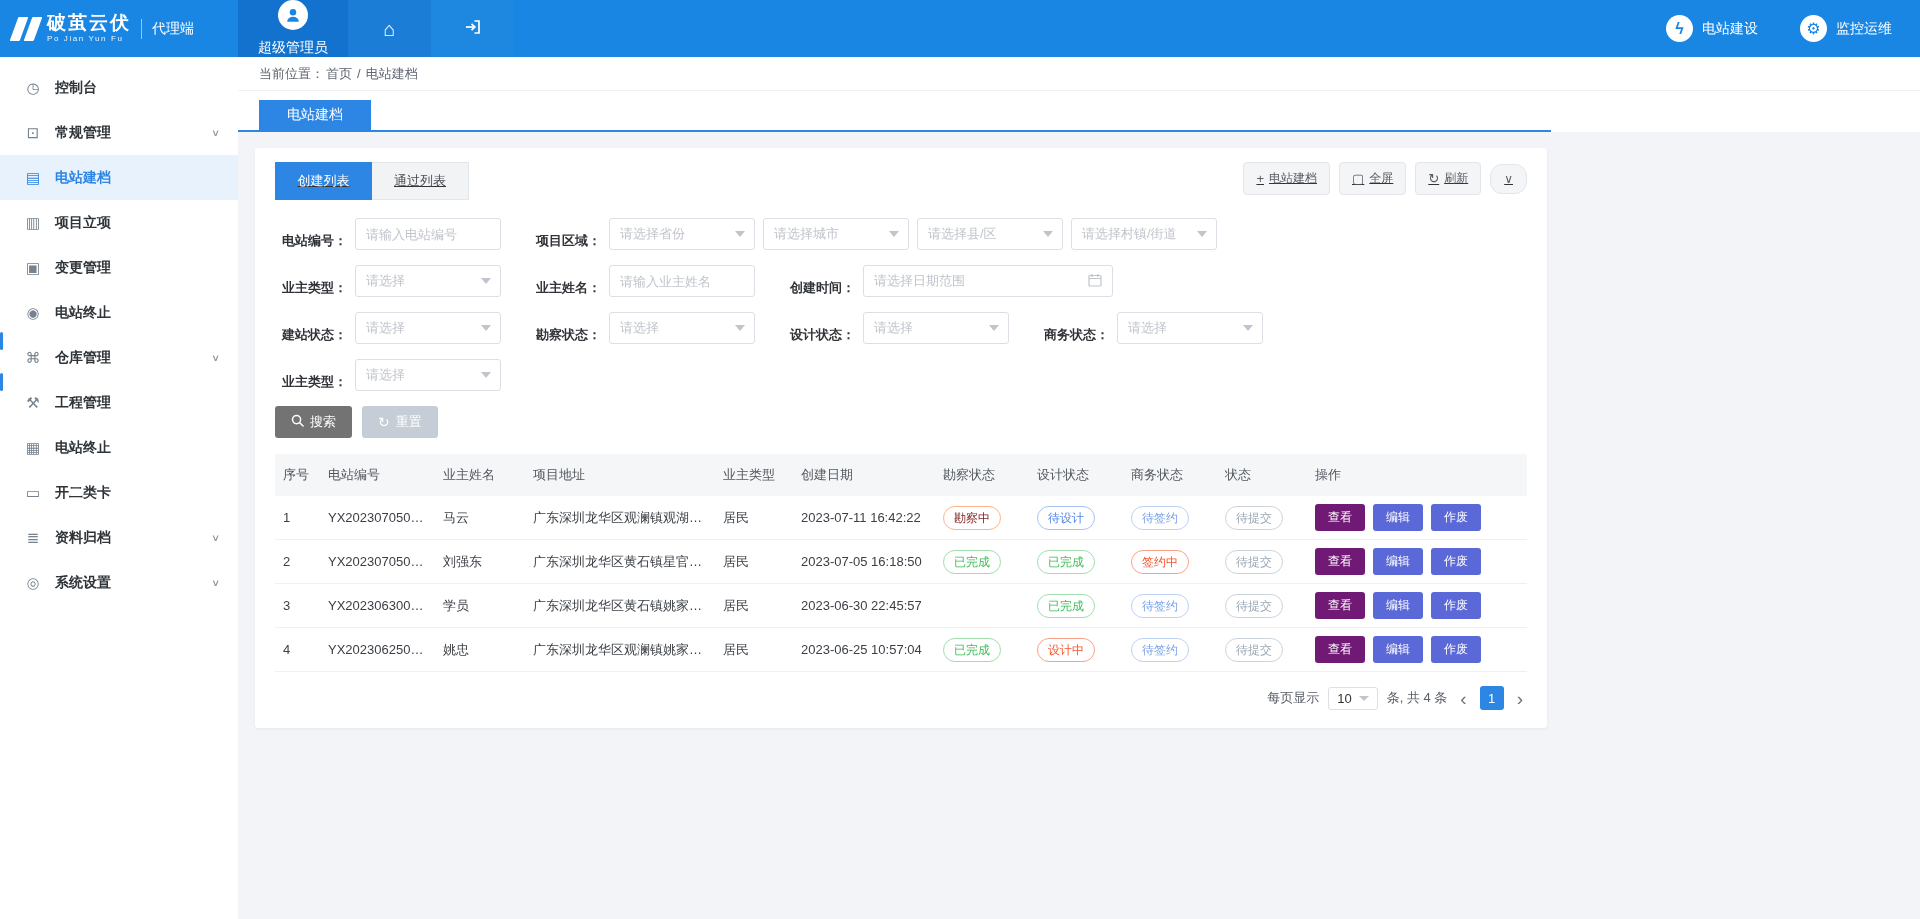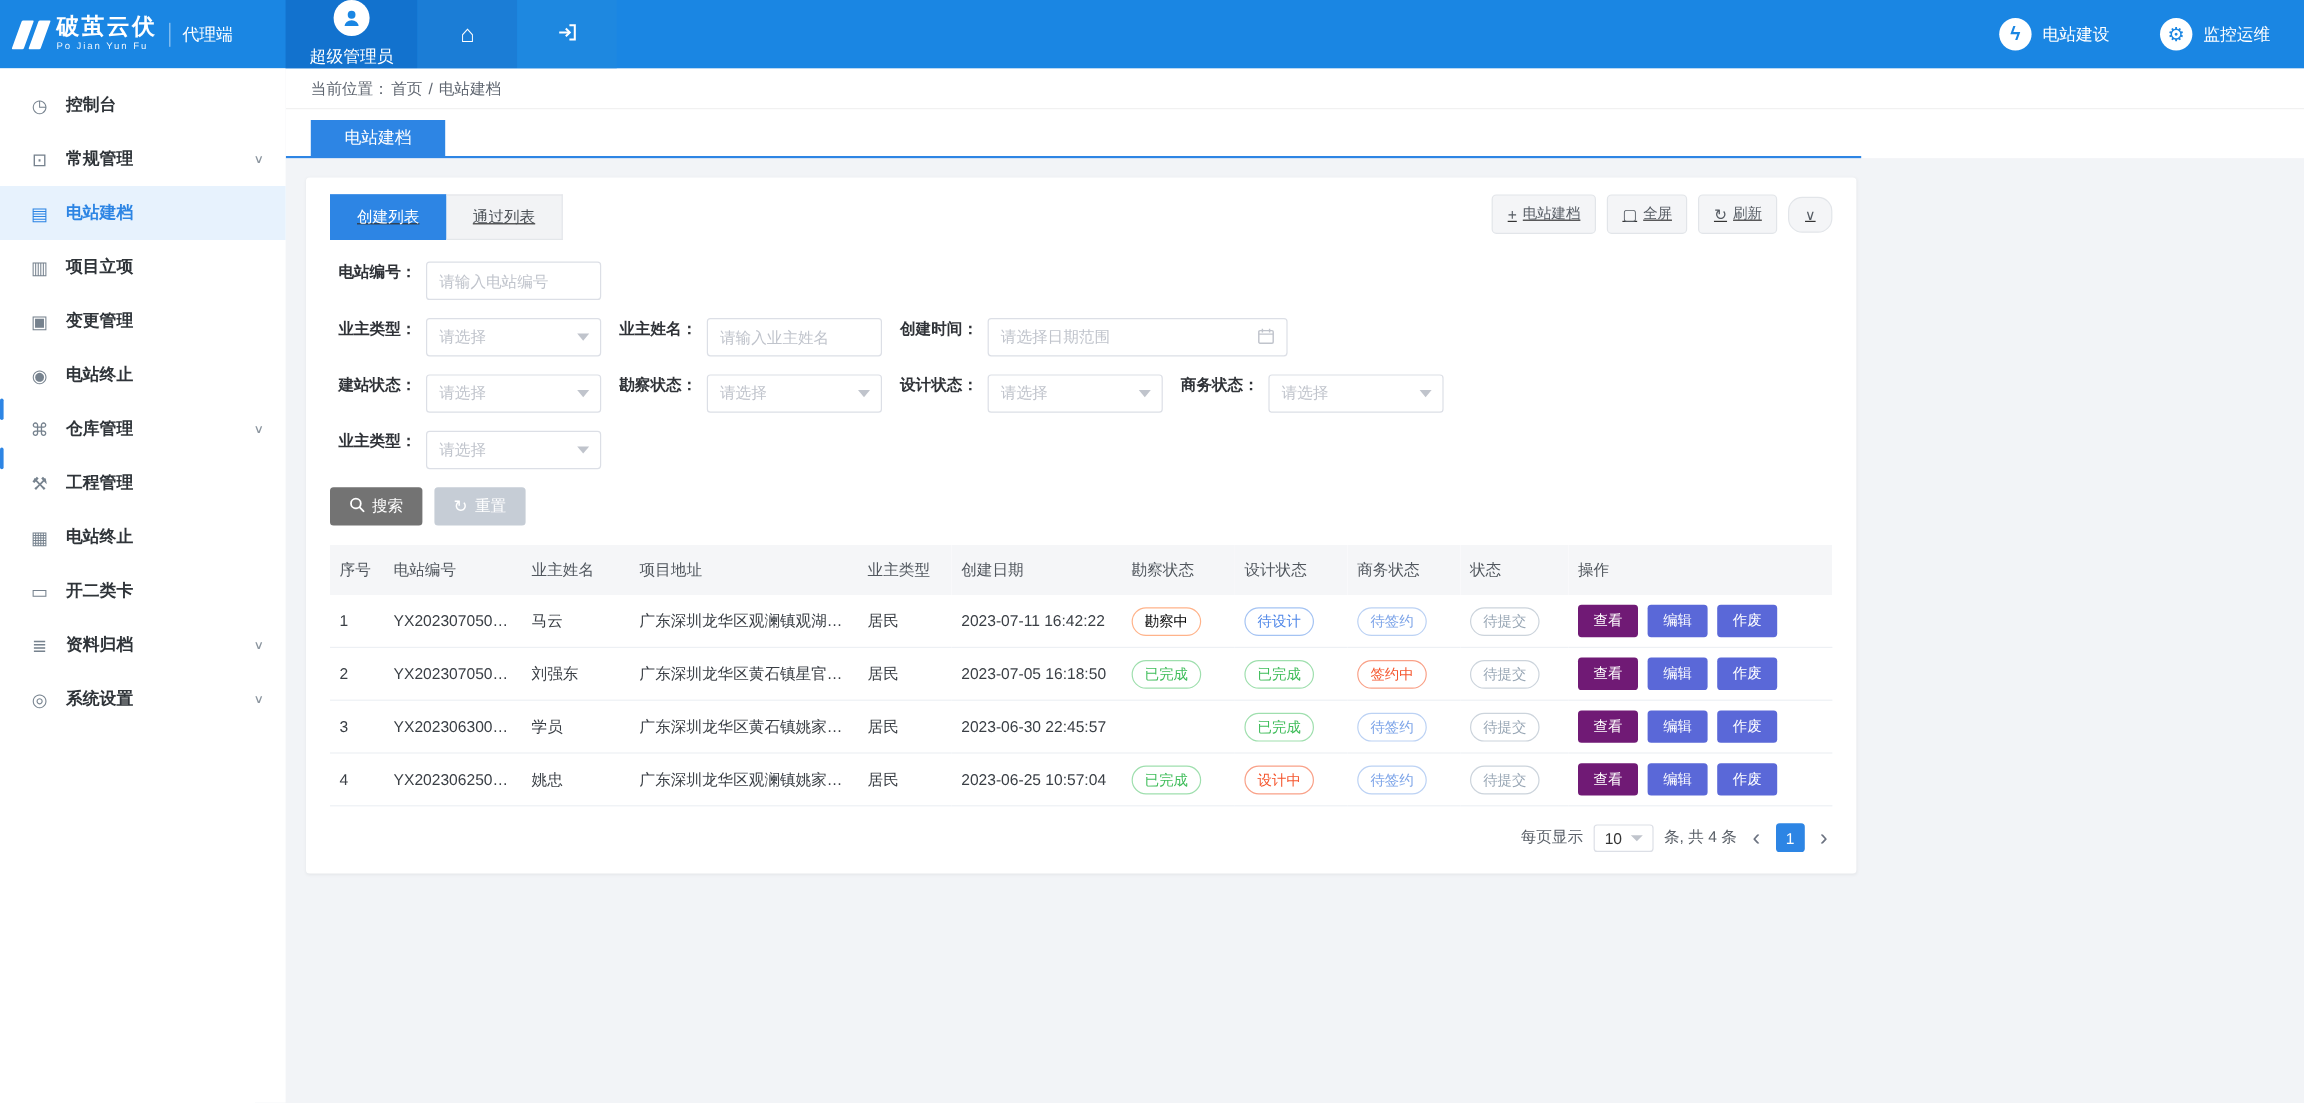--- a/index.html
+++ b/index.html
@@ -61,21 +61,21 @@
   .ltab + .ltab { border-left:none; }
   .ltab.active { background:#2d85e4; color:#fff; border-color:#2d85e4; }
   .rtools { margin-left:auto; display:flex; gap:9px; align-items:center; }
   .tool-btn { display:flex; align-items:center; gap:5px; background:#f4f5f7; border:1px solid #e2e5e9; border-radius:4px; padding:7px 12px; font-size:12px; color:#565c64; cursor:pointer; }
   .tb-ic { font-size:13px; line-height:1; color:#565c64; }
   .tool-more { padding:7px 13px; border-radius:12px; }
 
   
   .filters { margin-top:18px; }
   .f-row { display:flex; margin-bottom:15px; }
-  .f-group { display:flex; align-items:flex-start; gap:8px; margin-right:8px; }
+  .f-group { display:flex; align-items:flex-end; gap:8px; margin-right:28px; }
   .f-label { width:72px; text-align:right; font-size:13px; font-weight:700; color:#303338; white-space:nowrap; flex:none; }
   .f-input, .f-select, .f-date { height:32px; border:1px solid #dcdfe6; border-radius:3px; background:#fff; }
   .f-input { width:146px; padding:0 10px; font-size:13px; color:#333; outline:none; }
   .f-input::placeholder { color:#c0c4cc; }
   .f-select { width:146px; display:flex; align-items:center; padding:0 9px 0 10px; font-size:13px; color:#c0c4cc; cursor:pointer; }
   .f-select .ph { flex:1; overflow:hidden; white-space:nowrap; }
   .caret { width:0; height:0; border-left:5px solid transparent; border-right:5px solid transparent; border-top:6px solid #c0c4cc; flex:none; }
   .f-date { width:250px; display:flex; align-items:center; padding:0 10px; font-size:13px; color:#c0c4cc; gap:8px; cursor:pointer; }
   .f-date .ph { flex:1; }
 
@@ -85,21 +85,21 @@
   .ricon { font-size:14px; line-height:1; }
 
   
   .tbl { width:100%; border-collapse:collapse; font-size:13px; table-layout:fixed; }
   .tbl th { background:#f5f6f8; color:#51575e; font-weight:400; text-align:left; padding:12px 8px; white-space:nowrap; overflow:hidden; }
   .tbl td { padding:8px; border-bottom:1px solid #edf0f4; color:#3a3f45; white-space:nowrap; overflow:hidden; text-overflow:ellipsis; line-height:24px; }
   .c0{width:45px;} .c1{width:115px;} .c2{width:90px;} .c3{width:190px;} .c4{width:78px;}
   .c5{width:142px;} .c6{width:94px;} .c7{width:94px;} .c8{width:94px;} .c9{width:90px;} .c10{width:auto;}
 
   .badge { display:inline-block; min-width:58px; text-align:center; padding:0 10px; line-height:22px; border-radius:12px; font-size:12px; border:1px solid; background:#fff; }
-  .tone-orange { color:#000000; border-color:#ffb38a; }
+  .tone-orange { color:#7f1d1d; border-color:#ffb38a; }
   .tone-red { color:#f5562e; border-color:#f9a188; }
   .tone-green { color:#3fbd5a; border-color:#9fdfae; }
   .tone-blue { color:#4f87e8; border-color:#a4c3f3; }
   .tone-lightblue { color:#7ba3e8; border-color:#bcd2f4; }
   .tone-gray { color:#9aa8b6; border-color:#ccd4dc; }
 
   .act { border:none; border-radius:3px; color:#fff; font-size:12px; padding:5px 13px; margin-right:8px; cursor:pointer; }
   .act-view { background:#701a75; }
   .act-edit { background:#5a68d8; }
   .act-void { background:#5a68d8; }
@@ -258,20 +258,39 @@
                   <span>∨</span>
                 </button>
               </div>
           </div>
 
           <div class="filters" id="filters">
               <div class="f-row">
                 <div class="f-group">
                   <span class="f-label">电站编号：</span>
                   <input class="f-input" placeholder="请输入电站编号" style="">
+                </div>
+                <div class="f-group">
+                  <span class="f-label">项目区域：</span>
+                  <div class="f-select">
+                    <span class="ph">请选择省份</span>
+                    <i class="caret"></i>
+                  </div>
+                  <div class="f-select">
+                    <span class="ph">请选择城市</span>
+                    <i class="caret"></i>
+                  </div>
+                  <div class="f-select">
+                    <span class="ph">请选择县/区</span>
+                    <i class="caret"></i>
+                  </div>
+                  <div class="f-select">
+                    <span class="ph">请选择村镇/街道</span>
+                    <i class="caret"></i>
+                  </div>
                 </div>
               </div>
               <div class="f-row">
                 <div class="f-group">
                   <span class="f-label">业主类型：</span>
                   <div class="f-select">
                     <span class="ph">请选择</span>
                     <i class="caret"></i>
                   </div>
                 </div>

